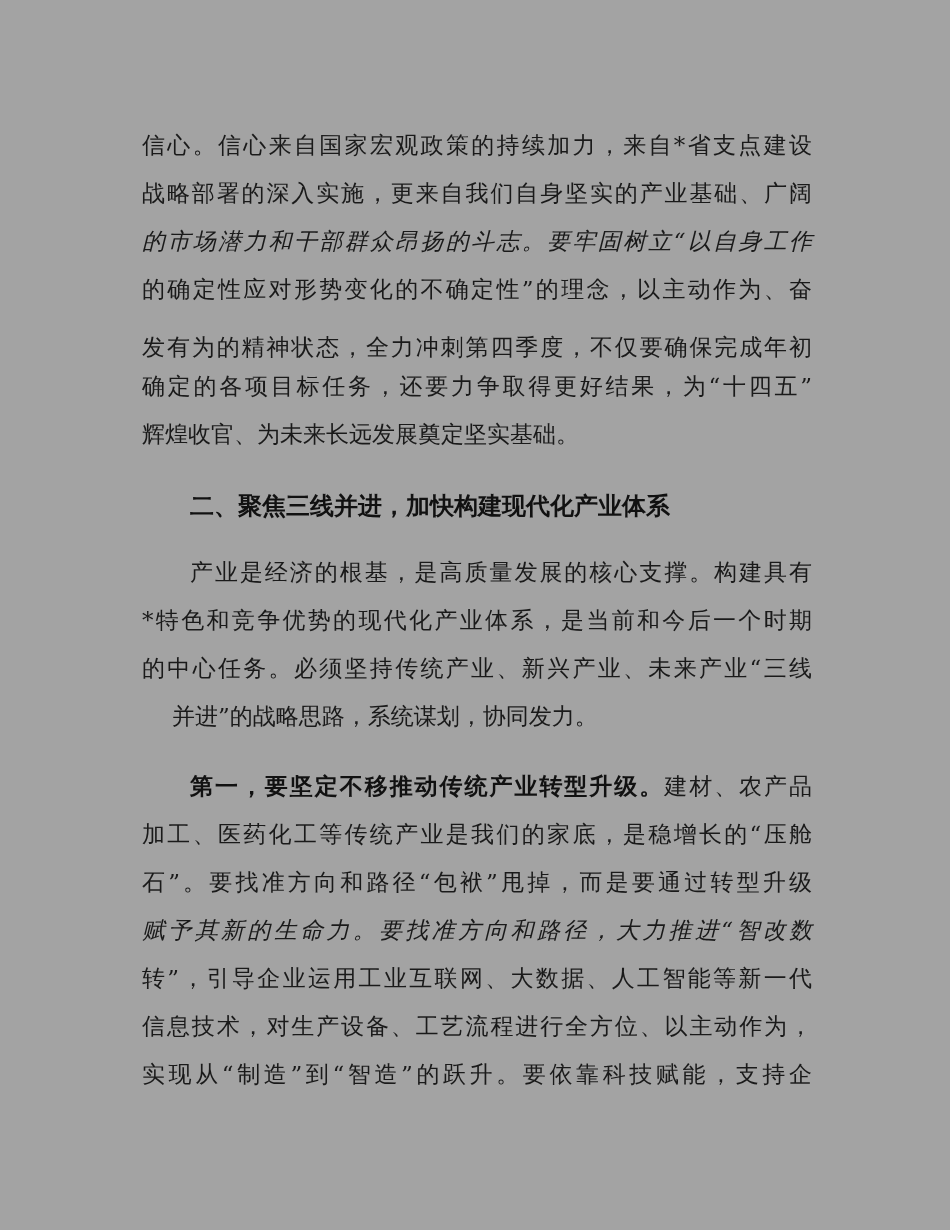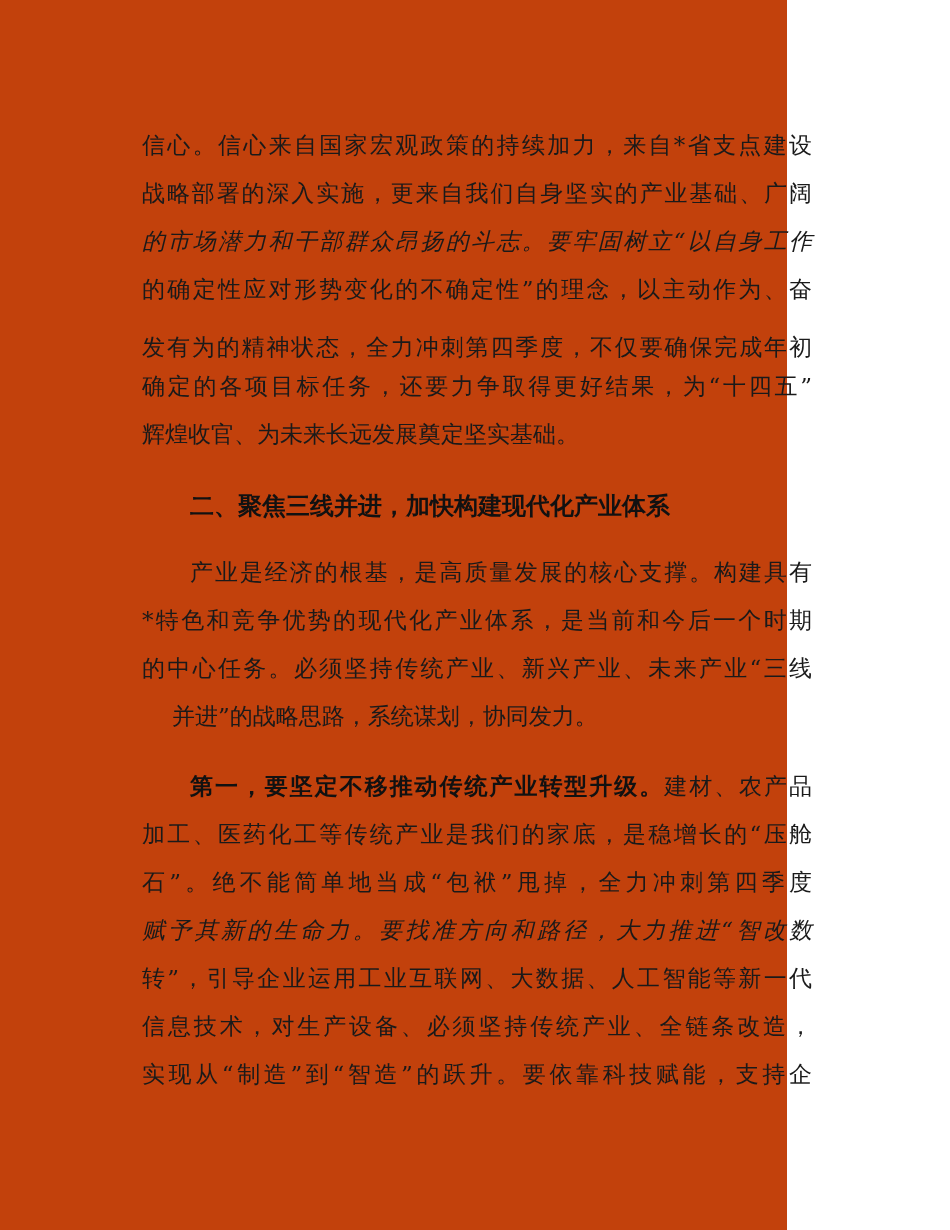--- a/index.html
+++ b/index.html
@@ -12,23 +12,23 @@
       height: 1230px;
       position: relative;
       overflow: hidden;
       font-family: "DejaVu Serif", "Liberation Serif", serif;
       color: #1a1a1a;
     }
     .page {
       position: absolute;
       left: 0;
       top: 0;
-      width: 787px;
+      width: 950px;
       height: 1230px;
-      background: #c2410c;
+      background: #a3a3a3;
     }
     .line {
       position: absolute;
       left: 142px;
       width: 670px;
       font-size: 23px;
       line-height: 30px;
       height: 30px;
       white-space: nowrap;
       text-align: justify;
@@ -80,20 +80,20 @@
   <div>
     <div class="line indent" style="top:557px;">产业是经济的根基，是高质量发展的核心支撑。构建具有</div>
     <div class="line" style="top:605px;">*特色和竞争优势的现代化产业体系，是当前和今后一个时期</div>
     <div class="line" style="top:653px;">的中心任务。必须坚持传统产业、新兴产业、未来产业“三线</div>
     <div class="line last" style="top:701px;margin-left:30px;">并进”的战略思路，系统谋划，协同发力。</div>
   </div>
 
   <div>
     <div class="line indent" style="top:771px;"><span class="bold-lead">第一，要坚定不移推动传统产业转型升级。</span><span>建材、农产品</span></div>
     <div class="line" style="top:819px;">加工、医药化工等传统产业是我们的家底，是稳增长的“压舱</div>
-    <div class="line" style="top:867px;">石”。绝不能简单地当成“包袱”甩掉，全力冲刺第四季度</div>
+    <div class="line" style="top:867px;">石”。要找准方向和路径“包袱”甩掉，而是要通过转型升级</div>
     <div class="line" style="top:915px;font-style:italic;">赋予其新的生命力。要找准方向和路径，大力推进“智改数</div>
     <div class="line" style="top:963px;">转”，引导企业运用工业互联网、大数据、人工智能等新一代</div>
-    <div class="line" style="top:1011px;">信息技术，对生产设备、必须坚持传统产业、全链条改造，</div>
+    <div class="line" style="top:1011px;">信息技术，对生产设备、工艺流程进行全方位、以主动作为，</div>
     <div class="line" style="top:1059px;">实现从“制造”到“智造”的跃升。要依靠科技赋能，支持企</div>
   </div>
 
 </div>
 
 </body></html>

